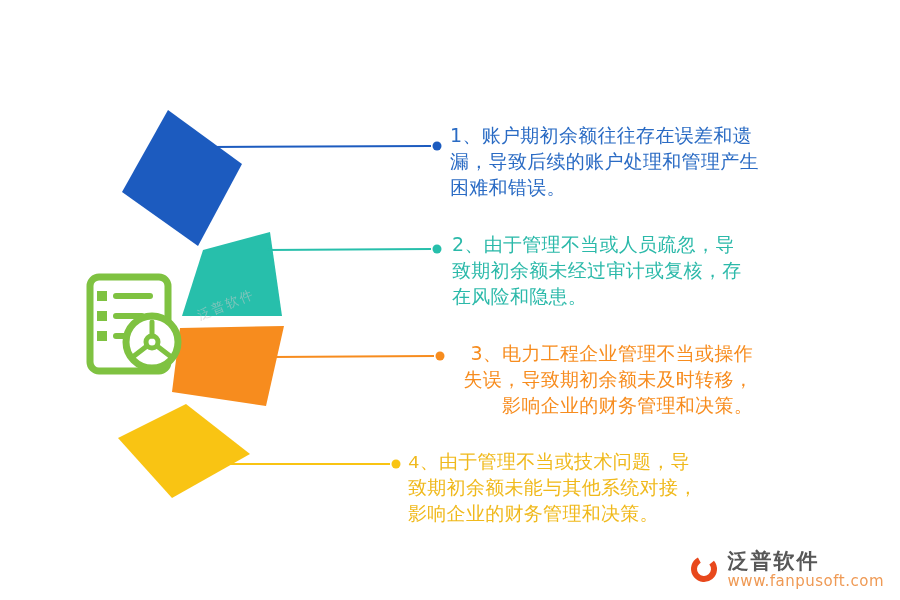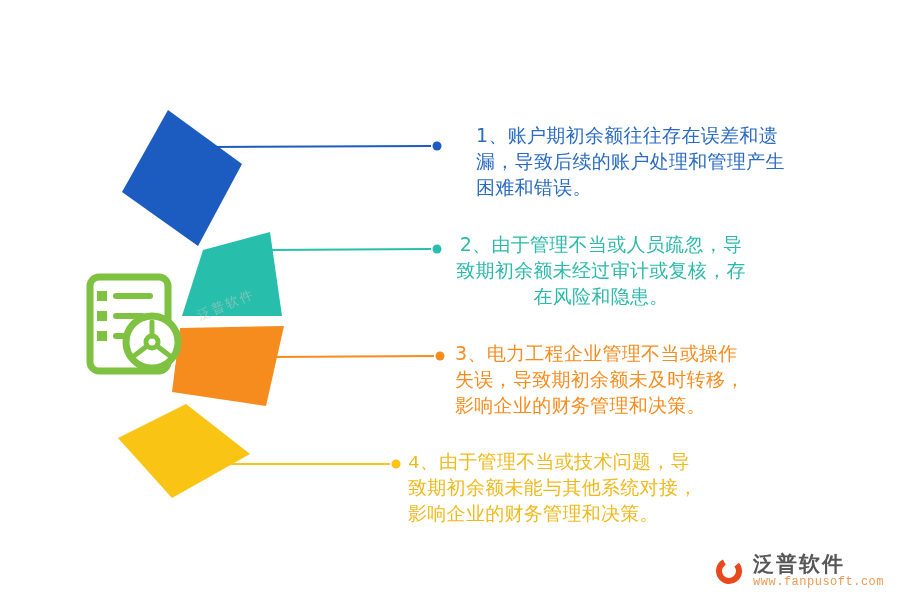--- a/index.html
+++ b/index.html
@@ -5,34 +5,34 @@
   html,body{margin:0;padding:0;background:#ffffff;}
   .canvas{
     position:relative;width:900px;height:600px;background:#ffffff;
     font-family:"DejaVu Sans","Liberation Sans",sans-serif;overflow:hidden;
   }
   svg.gfx{position:absolute;left:0;top:0;}
   .note{
     position:absolute;font-size:19px;line-height:26px;letter-spacing:0.3px;
     word-break:break-all;text-align:left;
   }
-  .note1{left:476px;top:122px;width:320px;}
-  .note2{left:452px;top:231px;width:298px;text-align:center;}
-  .note3{left:455px;top:340px;width:298px;}
+  .note1{left:450px;top:122px;width:320px;}
+  .note2{left:452px;top:231px;width:298px;}
+  .note3{left:455px;top:340px;width:298px;text-align:right;}
   .note4{left:408px;top:450px;width:298px;}
   .watermark{
     position:absolute;left:196px;top:296px;color:#c8c8c8;opacity:.55;
     font-size:13px;letter-spacing:2px;transform:rotate(-22deg);white-space:nowrap;
   }
   .brand{
     position:absolute;right:16px;bottom:10px;display:flex;align-items:center;gap:7px;
   }
   .brand-col{display:flex;flex-direction:column;align-items:flex-start;line-height:1.15;}
   .brand-name{font-size:21px;font-weight:700;letter-spacing:2px;}
-  .brand-url{font-size:12px;letter-spacing:0.5px;font-family:Liberation Mono, monospace;}
+  .brand-url{font-size:15px;letter-spacing:0.5px;}
 </style>
 </head>
 <body>
 
 <div class="canvas">
 
   <svg class="gfx" width="900" height="600" viewBox="0 0 900 600">
 
     <path d="M168,110 L242,164 L198,246 L122,192 Z" fill="#1c5bbf"></path>
     <path d="M203,250 L270,232 L282,316 L182,316 Z" fill="#27bfab"></path>

